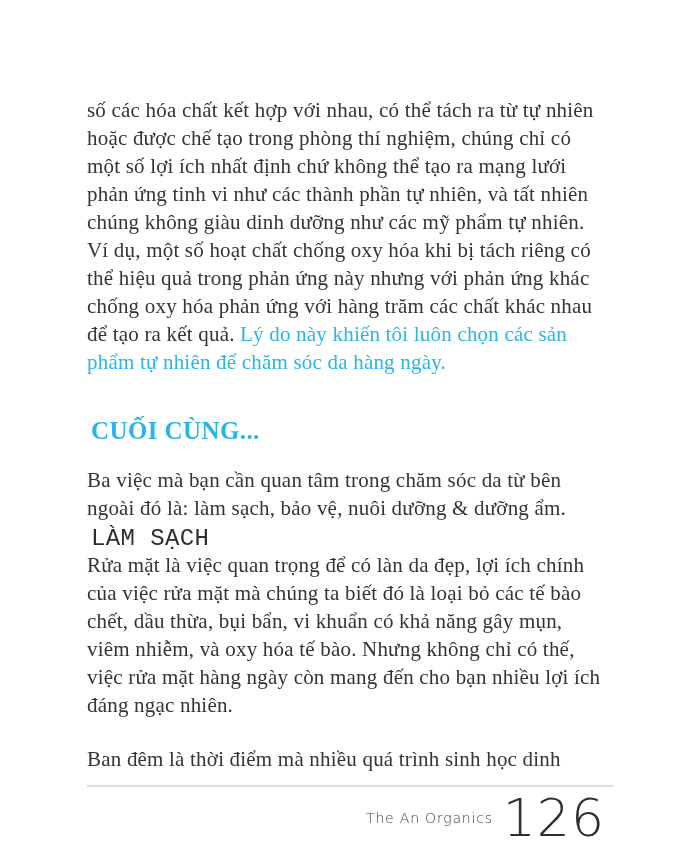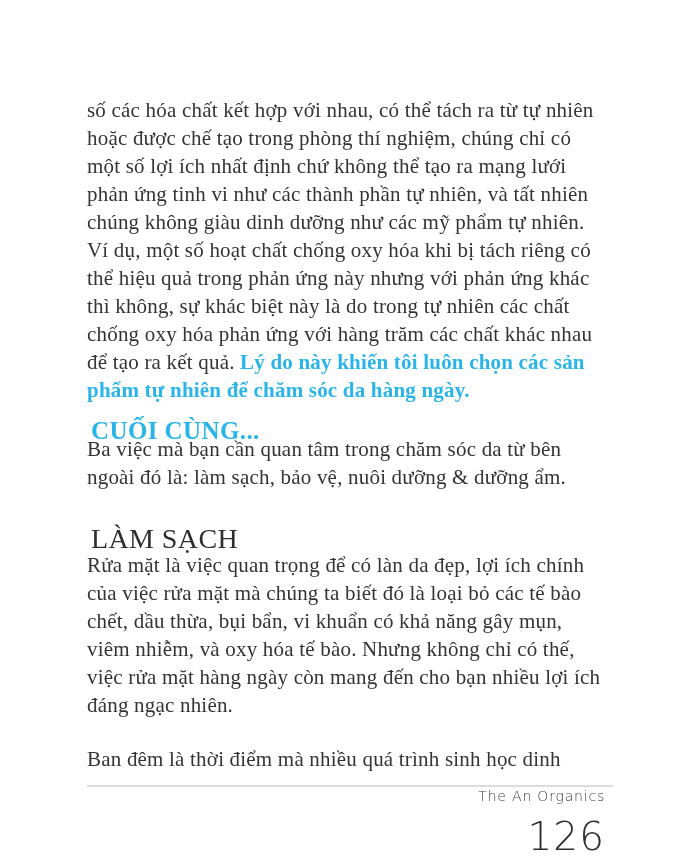--- a/index.html
+++ b/index.html
@@ -23,95 +23,94 @@
     line-height: 28px;
     color: #343434;
     letter-spacing: 0.2px;
   }
   .para .line {
     white-space: nowrap;
     height: 28px;
   }
   .accent {
     color: var(--accent, #29b5ea);
-    font-weight: bold;
+    font-weight: normal;
   }
   .heading {
     position: absolute;
     left: 87px;
     margin: 4px;
     font-weight: normal;
     letter-spacing: 0.4px;
     white-space: nowrap;
   }
   .heading-accent {
     color: var(--accent, #29b5ea);
     font-size: 25px;
     line-height: 30px;
     font-weight: 600;
   }
   .heading-dark {
     color: #2e2e2e;
-    font-size: 28px;
+    font-size: 24px;
     line-height: 30px;
+    font-family: Liberation Mono, monospace;
   }
   .footer-rule {
     position: absolute;
     left: 87px;
     top: 785px;
     width: 526px;
     height: 2px;
     background: #dcdcdc;
   }
   .footer {
     position: absolute;
     right: 87px;
     top: 788px;
     display: flex;
-    align-items: flex-end;
+    align-items: center;
     gap: 10px;
-    flex-direction: column;
   }
   .brand {
     font-family: "DejaVu Sans", "Liberation Sans", sans-serif;
     font-weight: 300;
     font-size: 14px;
     letter-spacing: 0.8px;
     color: #3f3f3f;
   }
   .page-num {
     font-family: "DejaVu Sans", "Liberation Sans", sans-serif;
     font-weight: 200;
-    font-size: 39px;
+    font-size: 52px;
     letter-spacing: 1px;
     color: #2e2e2e;
   }
 </style>
 </head>
 <body>
 
 <div class="page">
 
   <div class="para" style="top:96px">
       <div class="line"><span>số các hóa chất kết hợp với nhau, có thể tách ra từ tự nhiên</span></div>
       <div class="line"><span>hoặc được chế tạo trong phòng thí nghiệm, chúng chỉ có</span></div>
       <div class="line"><span>một số lợi ích nhất định chứ không thể tạo ra mạng lưới</span></div>
       <div class="line"><span>phản ứng tinh vi như các thành phần tự nhiên, và tất nhiên</span></div>
       <div class="line"><span>chúng không giàu dinh dưỡng như các mỹ phẩm tự nhiên.</span></div>
       <div class="line"><span>Ví dụ, một số hoạt chất chống oxy hóa khi bị tách riêng có</span></div>
       <div class="line"><span>thể hiệu quả trong phản ứng này nhưng với phản ứng khác</span></div>
-      <div class="line"><span>thì không, sự khác biệt này là do trong tự nhiên các chất</span></div>
       <div class="line"><span>chống oxy hóa phản ứng với hàng trăm các chất khác nhau</span></div>
       <div class="line"><span>để tạo ra kết quả. </span><span class="accent">Lý do này khiến tôi luôn chọn các sản</span></div>
       <div class="line"><span class="accent">phẩm tự nhiên để chăm sóc da hàng ngày.</span></div>
     </div>
 
   <h2 class="heading heading-accent" style="top:412px">CUỐI CÙNG...</h2>
 
-  <div class="para" style="top:435px">
+  <div class="para" style="top:466px">
       <div class="line"><span>Ba việc mà bạn cần quan tâm trong chăm sóc da từ bên</span></div>
       <div class="line"><span>ngoài đó là: làm sạch, bảo vệ, nuôi dưỡng &amp; dưỡng ẩm.</span></div>
     </div>
 
   <h3 class="heading heading-dark" style="top:520px">LÀM SẠCH</h3>
 
   <div class="para" style="top:551px">
       <div class="line"><span>Rửa mặt là việc quan trọng để có làn da đẹp, lợi ích chính</span></div>
       <div class="line"><span>của việc rửa mặt mà chúng ta biết đó là loại bỏ các tế bào</span></div>
       <div class="line"><span>chết, dầu thừa, bụi bẩn, vi khuẩn có khả năng gây mụn,</span></div>

